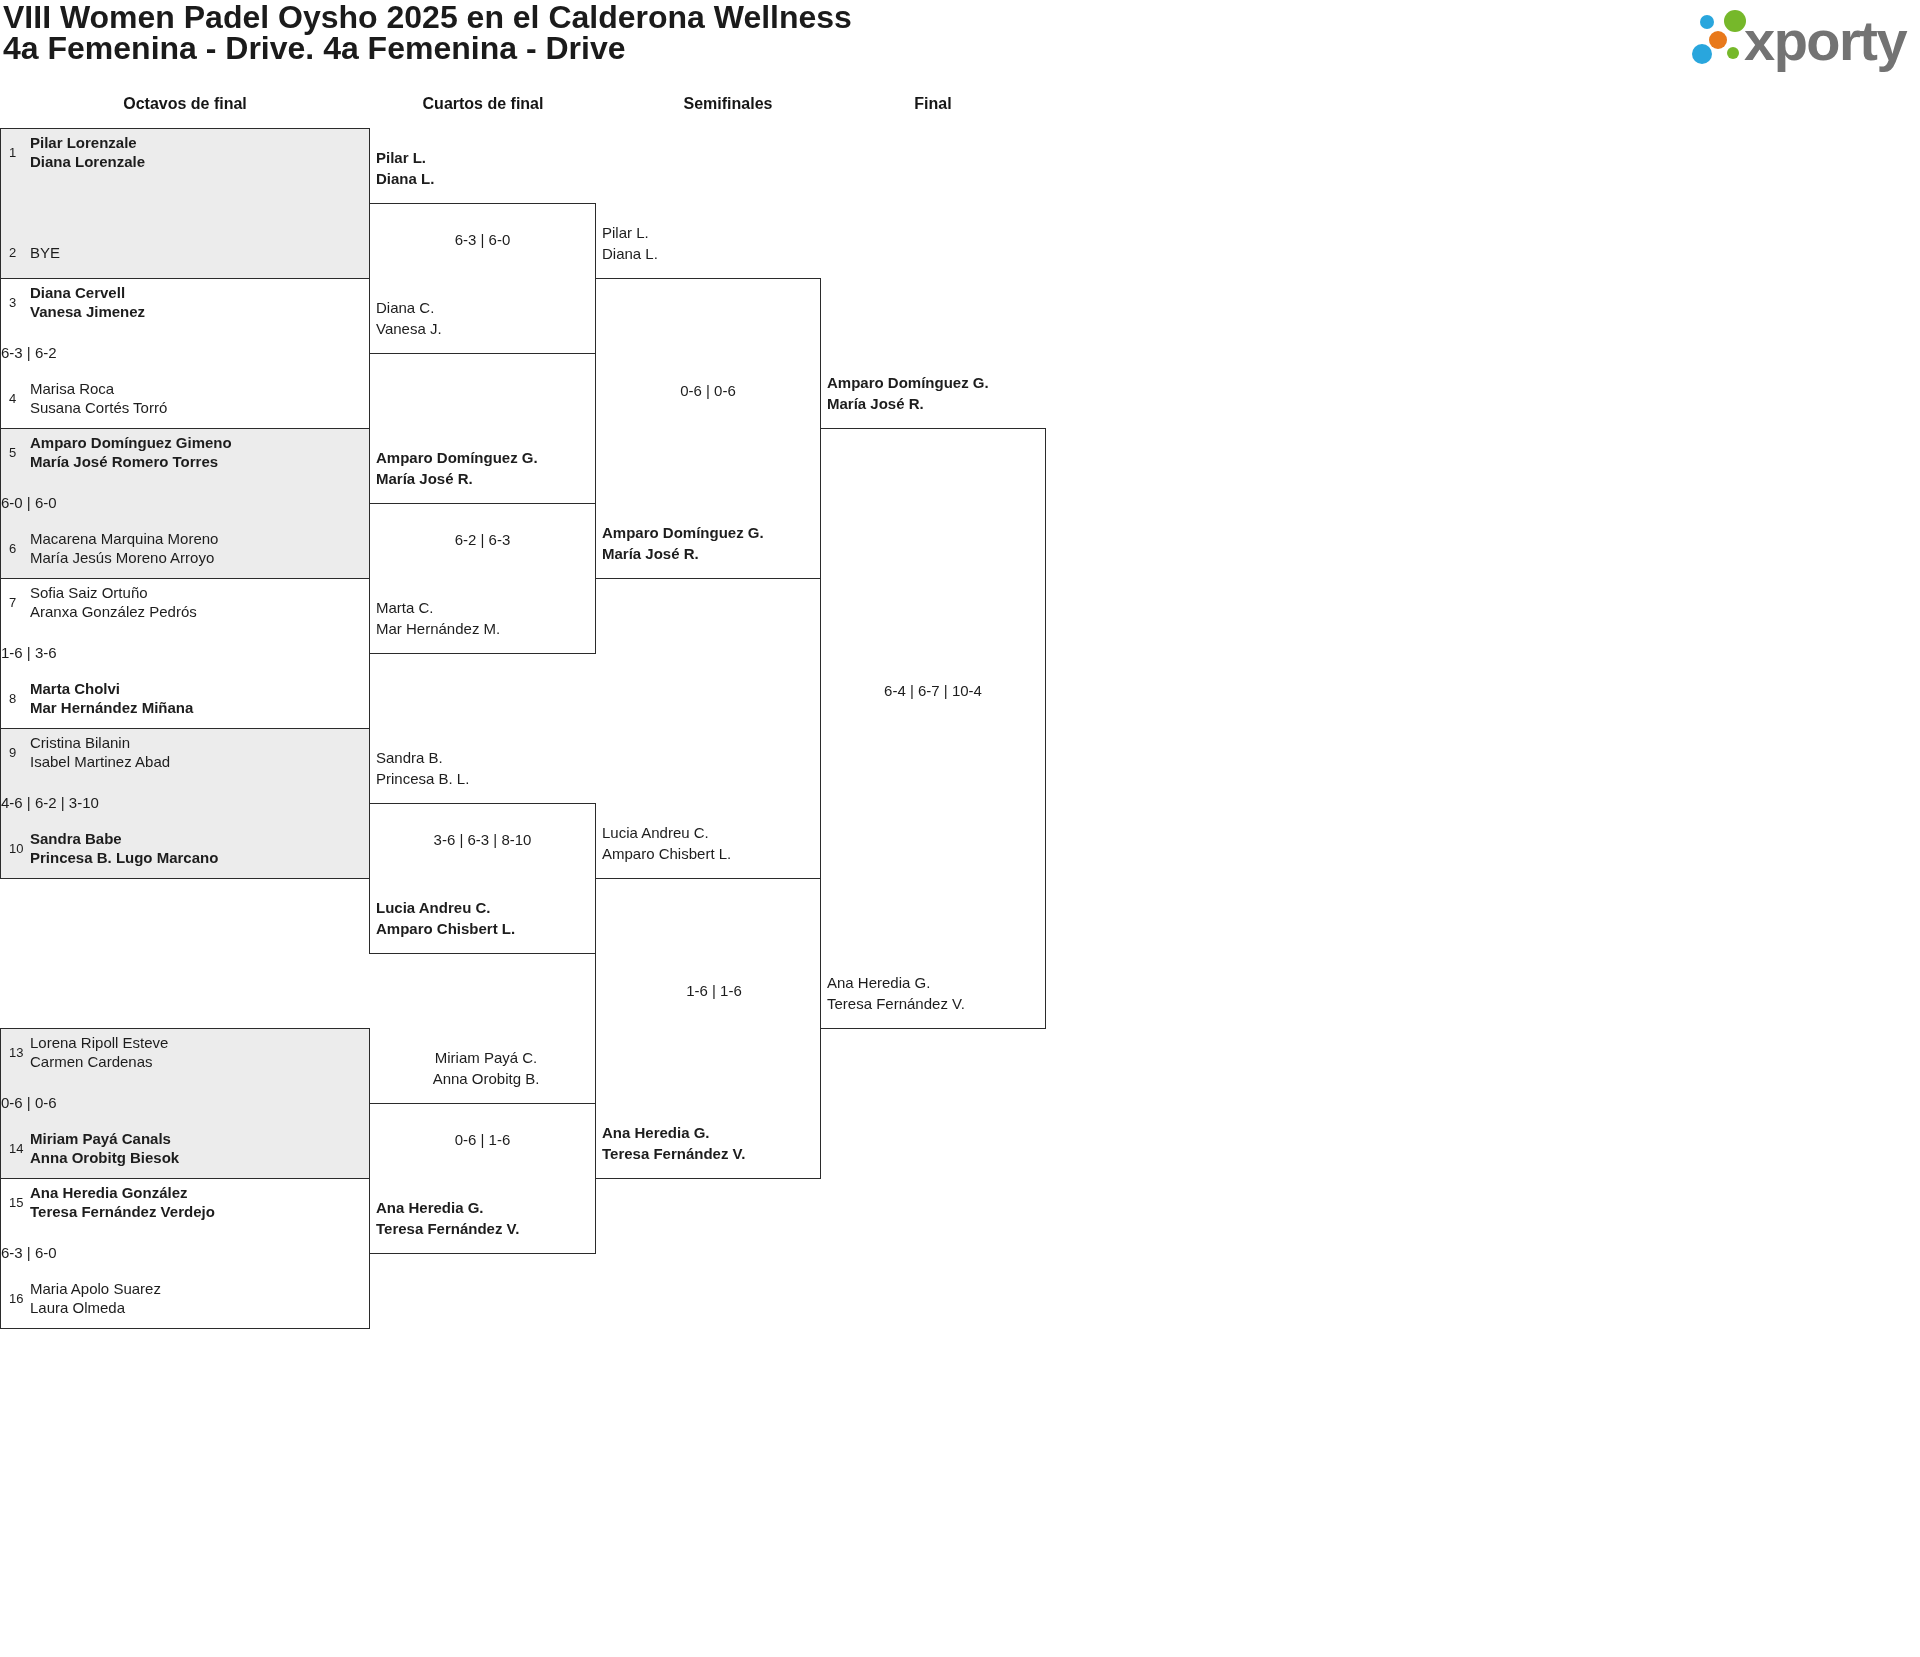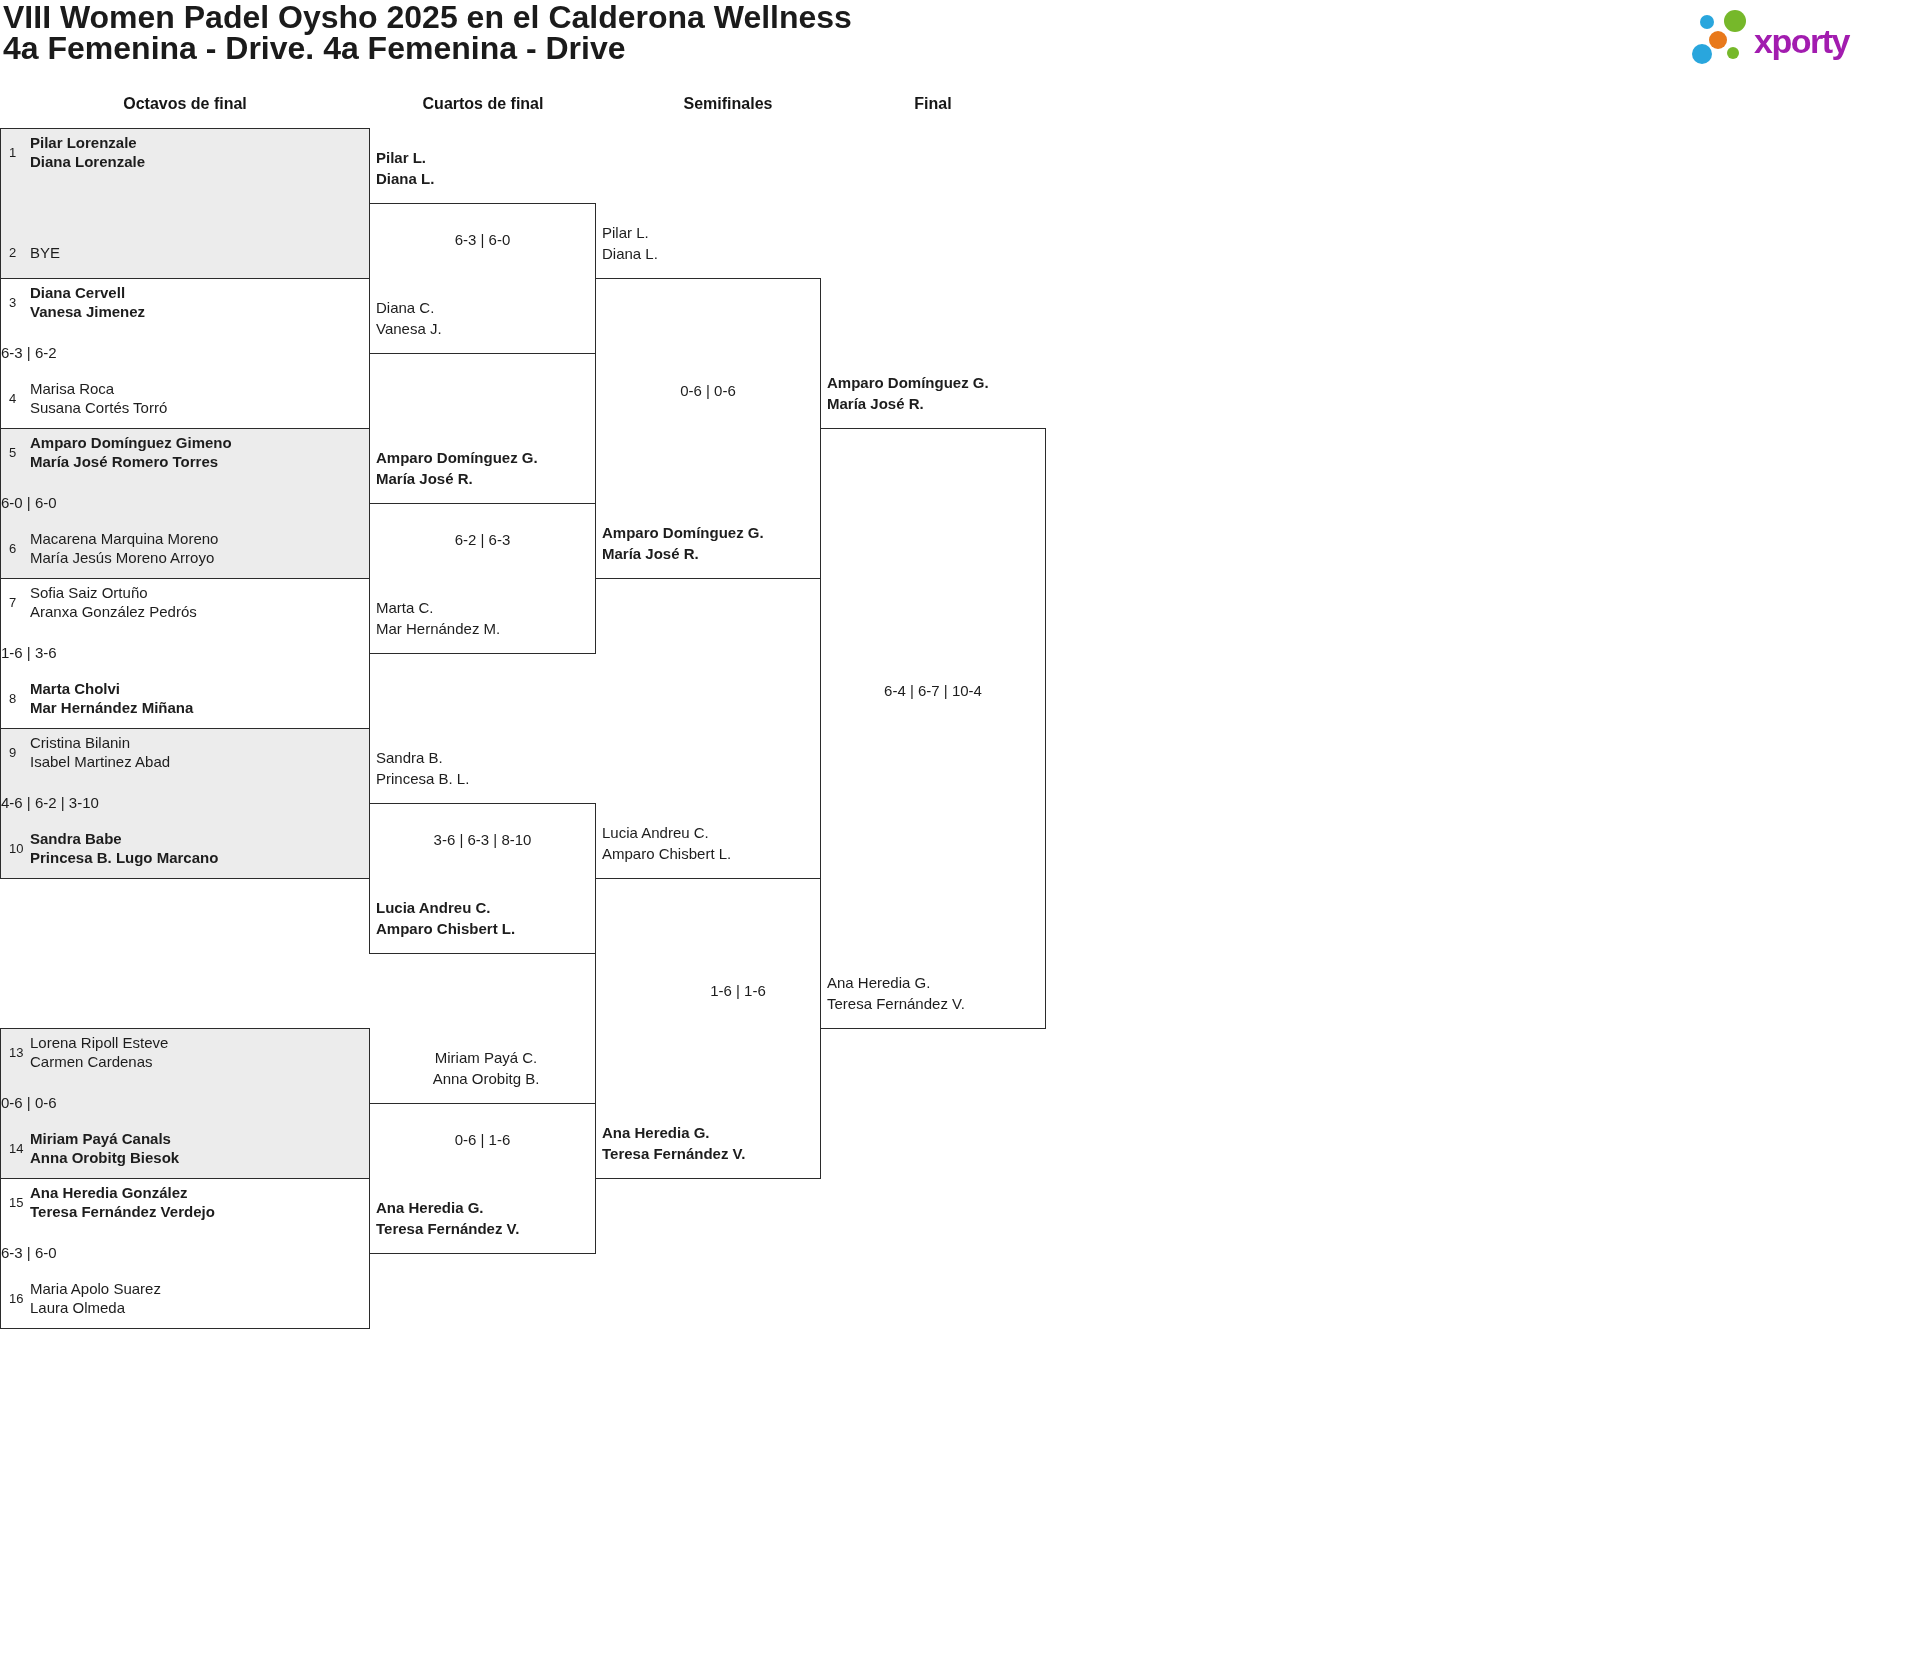--- a/index.html
+++ b/index.html
@@ -3,22 +3,22 @@
 <meta charset="utf-8">
 <style>
   html,body{margin:0;padding:0;background:#ffffff;}
   #page{position:relative;width:1920px;height:1657px;background:#ffffff;overflow:hidden;
         font-family:"Liberation Sans",sans-serif;color:#1d1d1d;}
   
   .title{position:absolute;left:3px;top:2px;font-size:32px;line-height:31px;font-weight:700;color:#1b1b1b;}
   
   .logo{position:absolute;left:1688px;top:6px;width:232px;height:64px;cursor:pointer;}
   .logo svg{position:absolute;left:0;top:0;}
-  .logo .word{position:absolute;left:66px;top:12px;font-size:34px;font-weight:700;
-              letter-spacing:-1.5px;color:#a21caf;line-height:46px;}
+  .logo .word{position:absolute;left:56px;top:12px;font-size:56px;font-weight:700;
+              letter-spacing:-1.5px;color:#737373;line-height:46px;}
   
   .rhead{position:absolute;top:95px;height:22px;text-align:center;font-size:16px;font-weight:700;color:#161616;}
   
   .obox{position:absolute;left:0;width:370px;height:151px;border:1px solid #2b2b2b;
         box-sizing:border-box;background:#ffffff;}
   .obox.alt{background:#ececec;}
   .orow{position:absolute;left:0;width:100%;display:flex;align-items:center;}
   .orow .seed{flex:0 0 21px;padding-left:8px;font-size:13px;color:#1d1d1d;}
   .orow .nm{font-size:15px;line-height:19px;}
   .oscore{position:absolute;top:65px;left:0;width:100%;text-align:left;font-size:15px;}
@@ -235,21 +235,21 @@
   <div class="mscore" style="left:595px;top:382px;width:226px;">0-6 | 0-6</div>
   <div class="lbl b" style="left:595px;top:522px;width:226px;">
     <div>Amparo Domínguez G.</div>
     <div>María José R.</div>
   </div>
 
   <div class="lbl" style="left:595px;top:822px;width:226px;">
     <div>Lucia Andreu C.</div>
     <div>Amparo Chisbert L.</div>
   </div>
-  <div class="mscore" style="left:595px;top:982px;width:238px;margin-left:24px;">1-6 | 1-6</div>
+  <div class="mscore" style="left:595px;top:982px;width:238px;">1-6 | 1-6</div>
   <div class="lbl b" style="left:595px;top:1122px;width:226px;">
     <div>Ana Heredia G.</div>
     <div>Teresa Fernández V.</div>
   </div>
 
   <div class="mbox" style="left:820px;top:428px;width:226px;height:601px;"></div>
 
   <div class="lbl b" style="left:820px;top:372px;width:226px;">
     <div>Amparo Domínguez G.</div>
     <div>María José R.</div>

